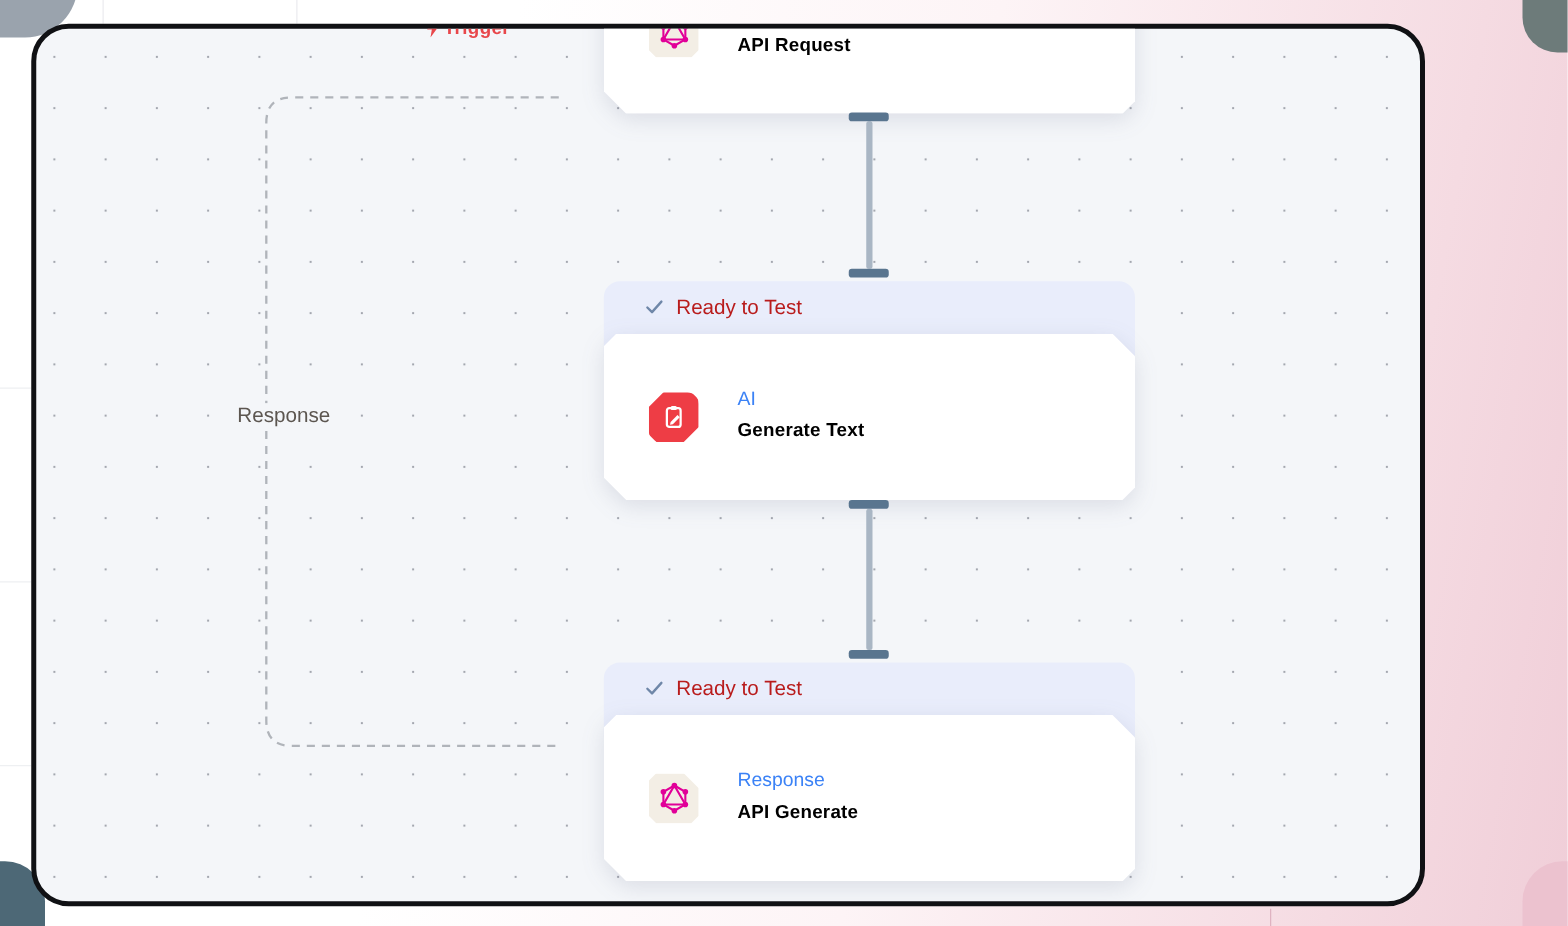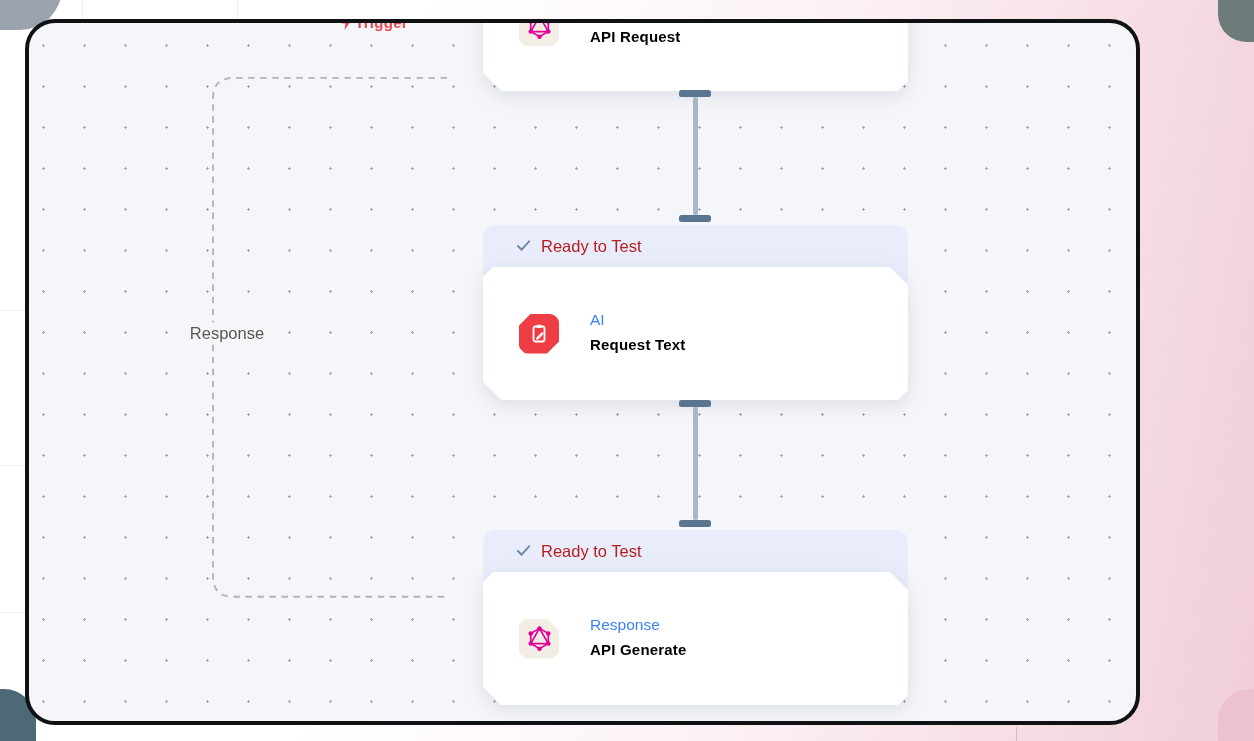--- a/index.html
+++ b/index.html
@@ -156,21 +156,21 @@
       <div class="card-body">
         <div class="tile tile-red tile-glow">
           <svg width="24" height="24" viewBox="0 0 24 24" fill="none" stroke="#ffffff" stroke-width="1.8" stroke-linecap="round" stroke-linejoin="round">
             <rect x="6.5" y="4.5" width="11" height="15" rx="2"></rect>
             <rect x="9.5" y="2.8" width="5" height="3.2" rx="1.2" fill="#ffffff" stroke="none"></rect>
             <path d="M9.5 15.5 L15 10 L16.8 11.8 L11.3 17.3 L9 17.8 Z" fill="#ffffff" stroke="none"></path>
           </svg>
         </div>
         <div class="node-texts">
           <span class="node-category">AI</span>
-          <span class="node-title">Request Text</span>
+          <span class="node-title">Generate Text</span>
         </div>
       </div>
     </div>
   </div>
 
   <div class="connector">
     <div class="conn-line" style="top:384px;height:113px;"></div>
     <div class="conn-cap" style="top:377px;"></div>
     <div class="conn-cap" style="top:497px;"></div>
   </div>

